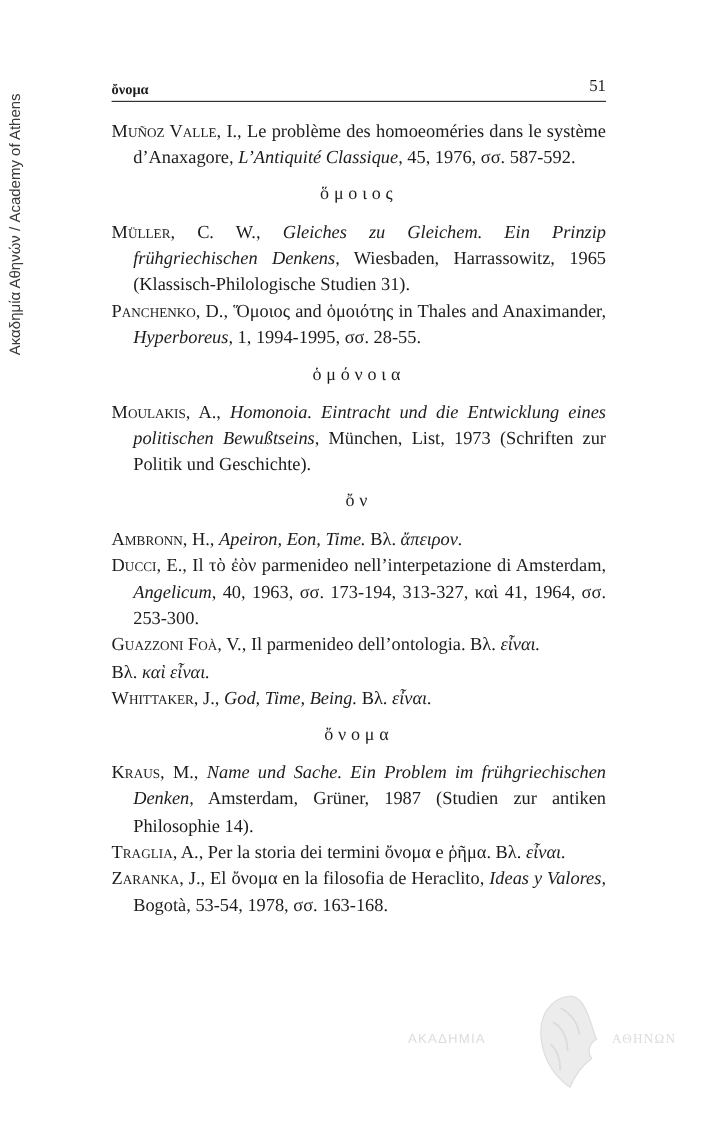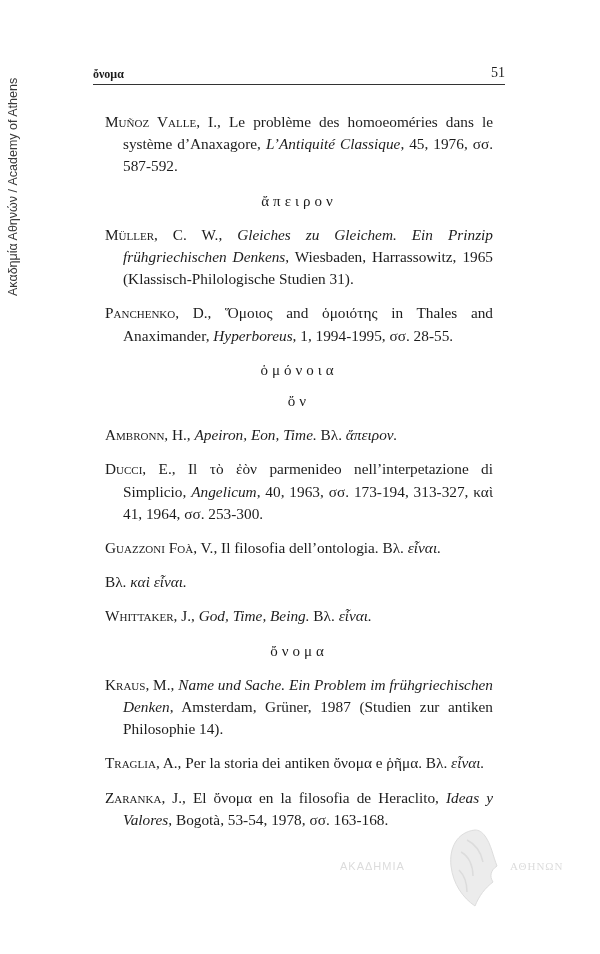--- a/index.html
+++ b/index.html
@@ -15,21 +15,21 @@
     font-family:"Liberation Sans","DejaVu Sans",sans-serif; font-size:12.5px; color:#3a3a3a;
     transform-origin:0 0; transform: translate(0px, 248px) rotate(-90deg);
   }
   .running-head {
     position:absolute; left:93px; top:66px; width:412px; height:18px;
     border-bottom:1px solid #333;
   }
   .rh-title { position:absolute; left:0; top:1px; font-size:12px; font-weight:bold; }
   .rh-page { position:absolute; right:0; top:-1px; font-size:14px; }
   .content { position:absolute; left:93px; top:99px; width:412px; font-size:15.3px; line-height:22.2px; }
-  .entry { padding-left:18px; text-indent:-18px; text-align:justify; margin:12px; }
+  .entry { padding-left:18px; text-indent:-18px; text-align:justify; margin:0; }
   .sc { font-variant:small-caps; }
   .heading { text-align:center; letter-spacing:4px; margin:8px 0 9px 0; font-size:15px; }
   .watermark { position:absolute; left:340px; top:818px; width:240px; height:100px; }
   .wm-left { position:absolute; left:0; top:42px; font-family:"Liberation Sans",sans-serif; font-size:11px; color:#dcdcdc; letter-spacing:1px; }
   .wm-right { position:absolute; left:170px; top:42px; font-family:Liberation Serif, serif; font-size:11px; color:#dcdcdc; letter-spacing:1px; }
   .wm-head { position:absolute; left:105px; top:8px; width:60px; height:84px; }
 </style>
 </head>
 <body>
 
@@ -37,33 +37,34 @@
   <span>Ακαδημία Αθηνών / Academy of Athens</span>
 </div>
 
 <div class="running-head">
   <span class="rh-title">ὄνομα</span>
   <span class="rh-page">51</span>
 </div>
 
 <div class="content" id="content">
     <p class="entry"><span class="sc">Muñoz Valle, I.</span><span>, Le problème des homoeoméries dans le système d’Anaxagore, </span><i>L’Antiquité Classique</i><span>, 45, 1976, σσ. 587-592.</span></p>
-    <div class="heading">ἄπειρον</div>
+    <div class="heading">ὅμοιος</div>
     <p class="entry"><span class="sc">Müller, C. W.</span><span>, </span><i>Gleiches zu Gleichem. Ein Prinzip frühgriechischen Denkens</i><span>, Wiesbaden, Harrassowitz, 1965 (Klassisch-Philologische Studien 31).</span></p>
     <p class="entry"><span class="sc">Panchenko, D.</span><span>, Ὅμοιος and ὁμοιότης in Thales and Anaximander, </span><i>Hyperboreus</i><span>, 1, 1994-1995, σσ. 28-55.</span></p>
     <div class="heading">ὁμόνοια</div>
+    <p class="entry"><span class="sc">Moulakis, A.</span><span>, </span><i>Homonoia. Eintracht und die Entwicklung eines politischen Bewußtseins</i><span>, München, List, 1973 (Schriften zur Politik und Geschichte).</span></p>
     <div class="heading">ὄν</div>
     <p class="entry"><span class="sc">Ambronn, H.</span><span>, </span><i>Apeiron, Eon, Time.</i><span> Βλ. </span><i>ἄπειρον.</i></p>
-    <p class="entry"><span class="sc">Ducci, E.</span><span>, Il τὸ ἐὸν parmenideo nell’interpetazione di Simplicio, </span><i>Angelicum</i><span>, 40, 1963, σσ. 173-194, 313-327, καὶ 41, 1964, σσ. 253-300.</span></p>
-    <p class="entry"><span class="sc">Guazzoni Foà, V.</span><span>, Il filosofia dell’ontologia. Βλ. </span><i>εἶναι.</i></p>
+    <p class="entry"><span class="sc">Ducci, E.</span><span>, Il τὸ ἐὸν parmenideo nell’interpetazione di Amsterdam, </span><i>Angelicum</i><span>, 40, 1963, σσ. 173-194, 313-327, καὶ 41, 1964, σσ. 253-300.</span></p>
+    <p class="entry"><span class="sc">Guazzoni Foà, V.</span><span>, Il parmenideo dell’ontologia. Βλ. </span><i>εἶναι.</i></p>
     <p class="entry"><span>Βλ. </span><i>καὶ εἶναι.</i></p>
     <p class="entry"><span class="sc">Whittaker, J.</span><span>, </span><i>God, Time, Being.</i><span> Βλ. </span><i>εἶναι.</i></p>
     <div class="heading">ὄνομα</div>
     <p class="entry"><span class="sc">Kraus, M.</span><span>, </span><i>Name und Sache. Ein Problem im frühgriechischen Denken</i><span>, Amsterdam, Grüner, 1987 (Studien zur antiken Philosophie 14).</span></p>
-    <p class="entry"><span class="sc">Traglia, A.</span><span>, Per la storia dei antiken ὄνομα e ῥῆμα. Βλ. </span><i>εἶναι.</i></p>
+    <p class="entry"><span class="sc">Traglia, A.</span><span>, Per la storia dei termini ὄνομα e ῥῆμα. Βλ. </span><i>εἶναι.</i></p>
     <p class="entry"><span class="sc">Zaranka, J.</span><span>, El ὄνομα en la filosofia de Heraclito, </span><i>Ideas y Valores</i><span>, Bogotà, 53-54, 1978, σσ. 163-168.</span></p>
   </div>
 
 <div class="watermark">
   <span class="wm-left">ΑΚΑΔΗΜΙΑ</span>
   <svg class="wm-head" viewBox="0 0 60 84">
     <path d="M30 4 C12 6 4 22 6 40 C8 58 18 72 30 80 C34 70 40 62 48 56 C44 50 46 44 52 40 C48 30 46 18 40 10 C37 6 34 4 30 4 Z" fill="#ececec" stroke="#dddddd" stroke-width="1"></path>
     <path d="M22 14 C30 18 36 26 38 36 M16 26 C24 30 28 40 28 50 M14 44 C20 50 22 58 22 66" stroke="#dcdcdc" stroke-width="1.5" fill="none"></path>
   </svg>
   <span class="wm-right">ΑΘΗΝΩΝ</span>

